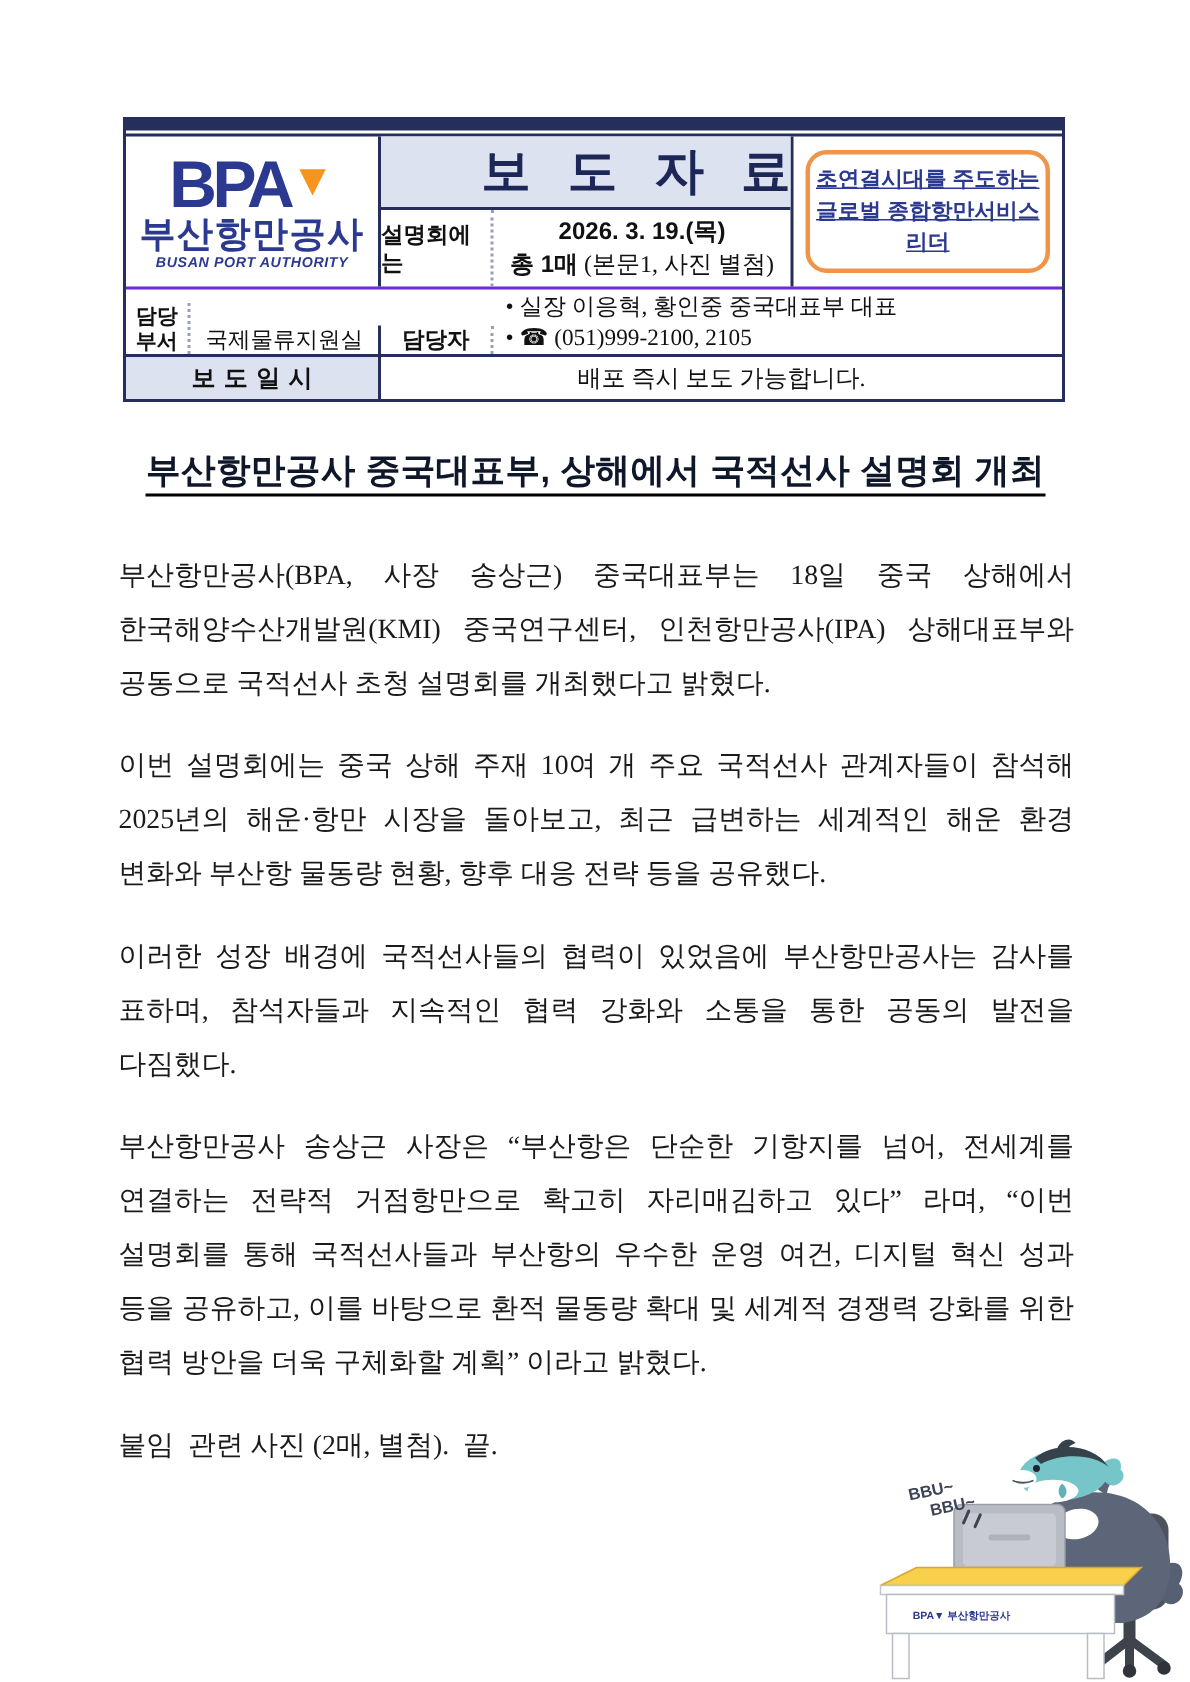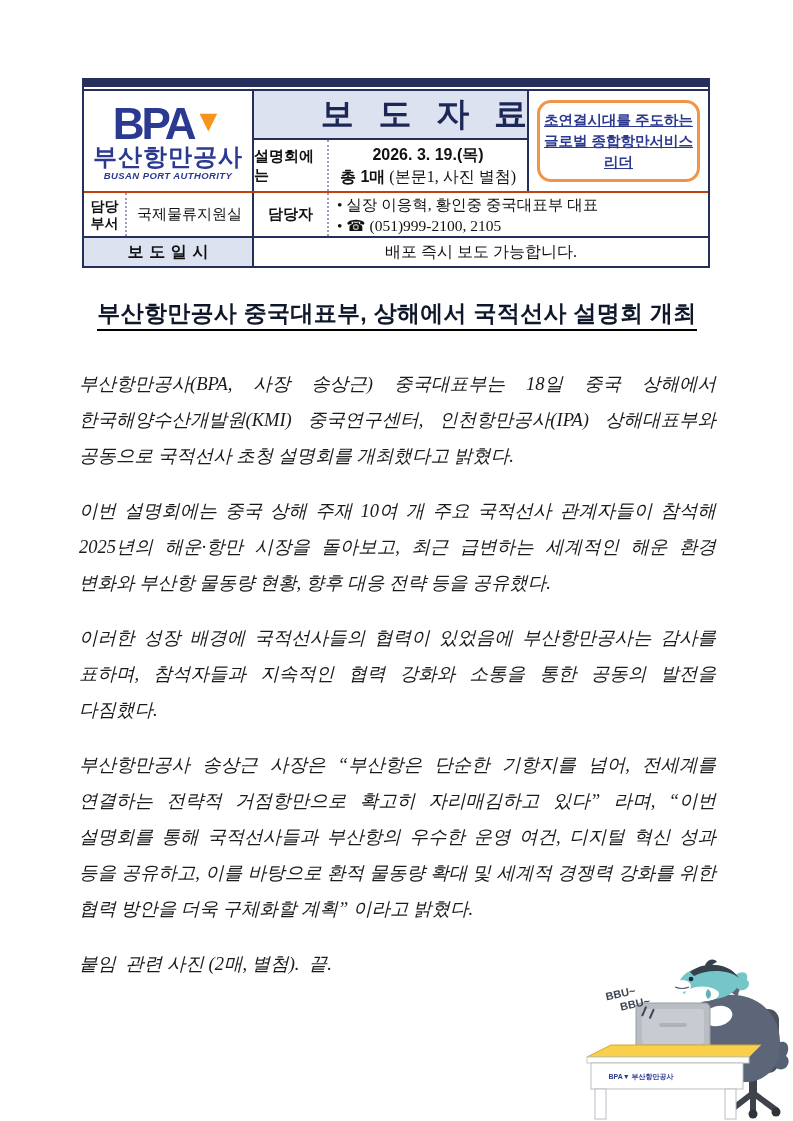--- a/index.html
+++ b/index.html
@@ -58,21 +58,21 @@
   .release-pages b { font-family: "Liberation Sans", sans-serif; }
 
   .cell-slogan { flex: 1; padding: 9px 8px; display: flex; }
   .slogan-box {
     flex: 1; border: 3px solid #f0944a; border-radius: 14px;
     display: flex; flex-direction: column; align-items: center; justify-content: center;
     font-family: "Liberation Sans", sans-serif; font-weight: bold;
     font-size: 14.5px; line-height: 21px; color: #2b3990; text-align: center; text-decoration: underline;
   }
 
-  .row-contact { display: flex; height: 45px; border-top: 2px solid #c2410c; }
+  .row-contact { display: flex; height: 45px; border-top: 2px solid #6d28d9; align-items: flex-end; }
   .cell-dept-label {
     width: 43px; border-right: 2px dotted #9aa0b8;
     display: flex; flex-direction: column; align-items: center; justify-content: center;
     font-family: "Liberation Sans", sans-serif; font-weight: bold; font-size: 14px; line-height: 17px;
   }
   .cell-dept-value {
     width: 127px; border-right: 2px solid #262e5c;
     display: flex; align-items: center; justify-content: center; font-size: 15px;
   }
   .cell-contact-label {
@@ -97,21 +97,21 @@
   }
 
   
   .article-title-wrap { position: absolute; left: 78px; right: 77px; top: 298px; text-align: center; }
   .article-title {
     font-family: "Liberation Sans", sans-serif;
     font-weight: bold; font-size: 23px; color: #0f172a;
     border-bottom: 2.5px solid #000; padding-bottom: 3px;
     letter-spacing: 0.3px; white-space: nowrap;
   }
-  .body-text { position: absolute; left: 79px; right: 77px; top: 366px; font-style: italic; }
+  .body-text { position: absolute; left: 79px; right: 77px; top: 366px; }
   .body-text p {
     font-size: 18.5px; line-height: 36px;
     text-align: justify; word-break: keep-all;
     margin-bottom: 19px; color: #1a1a1a;
   }
   .closing-line { white-space: pre-wrap; text-align: left !important; }
 
   
   .mascot { position: absolute; right: 2px; bottom: 0; width: 210px; height: 168px; }
 </style>

